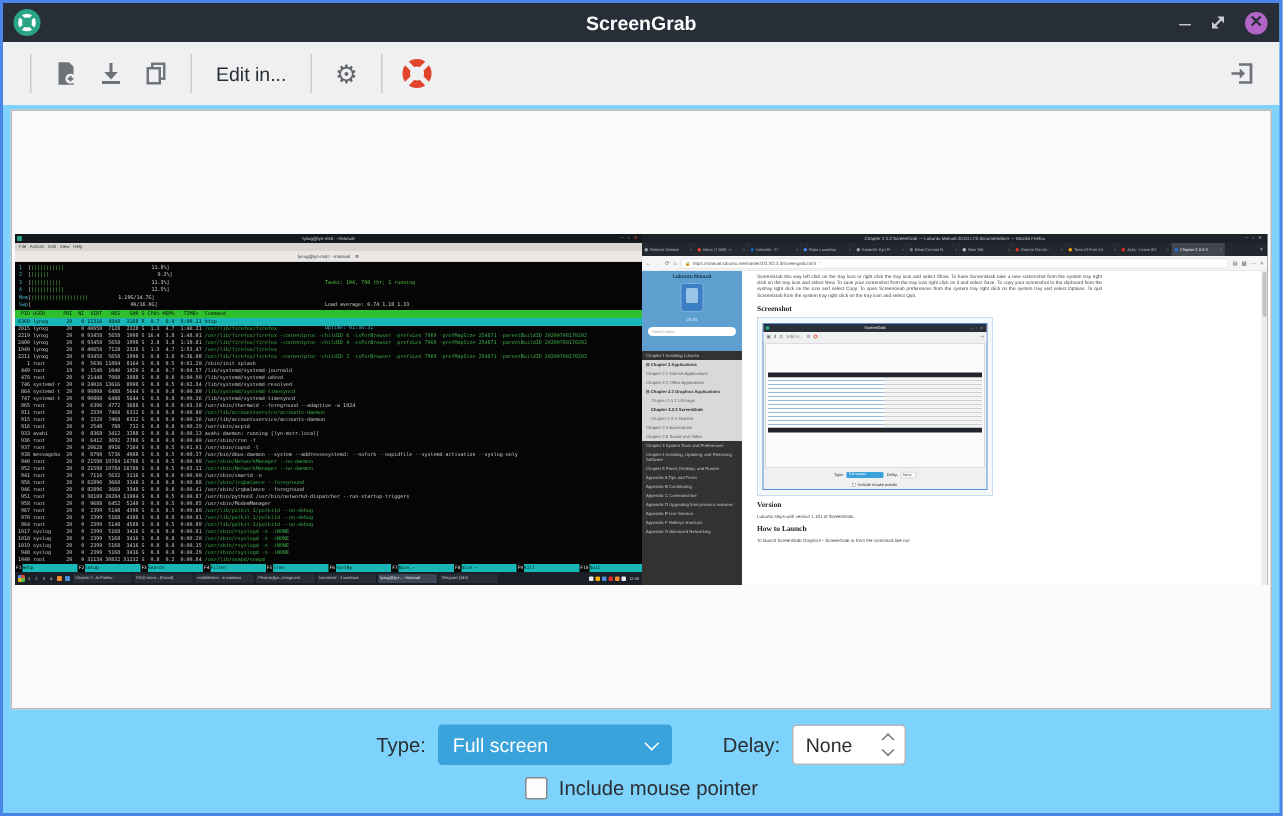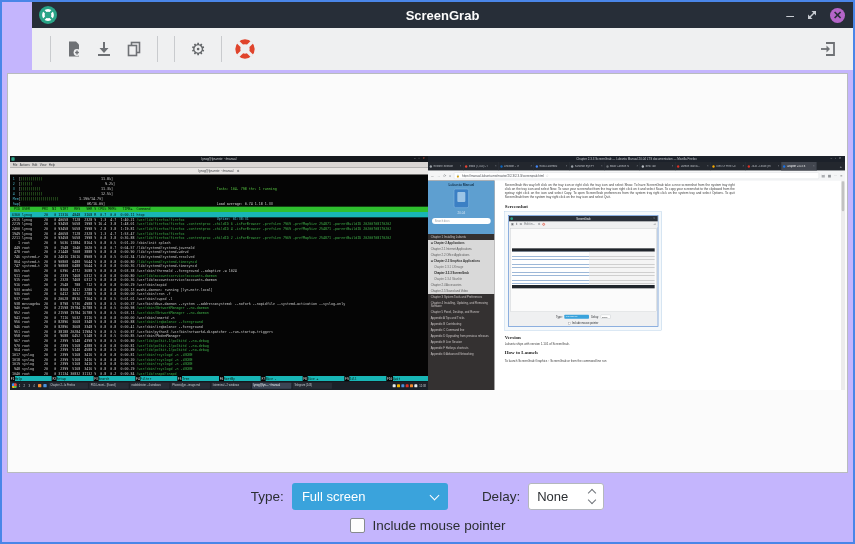--- a/index.html
+++ b/index.html
@@ -1,17 +1,17 @@
 <!DOCTYPE html>
 <html><head>
 <meta charset="utf-8">
 <style>
   * { margin:0; padding:0; box-sizing:border-box; }
   html,body { width:855px; height:544px; font-family:"Liberation Sans", sans-serif; }
-  .window { position:absolute; inset:0; width:855px; height:544px; border:2px solid #4a86e8; background:#c4b5fd; overflow:hidden;padding-left:30px; }
+  .window { position:absolute; inset:0; width:855px; height:544px; border:2px solid #4a86e8; background:#7dd3fc; overflow:hidden; }
 
   
   .titlebar { position:relative; height:26px; background:#272e38; display:flex; align-items:center; }
   .app-icon { position:absolute; left:7px; top:4px; width:18px; height:18px; border-radius:50%; background:#2aa487; display:flex; align-items:center; justify-content:center; }
   .win-title { position:absolute; left:0; right:0; text-align:center; color:#fcfcfc; font-size:13px; font-weight:bold; }
   .win-controls { position:absolute; right:8px; top:0; height:26px; display:flex; align-items:center; gap:12px; }
   .min-btn { color:#c8ccd2; font-size:14px; line-height:10px; cursor:default; }
   .restore-btn svg { display:block; }
   .close-btn { width:15px; height:15px; border-radius:50%; background:#b465c8; color:#272e38; font-size:11px; font-weight:bold; display:flex; align-items:center; justify-content:center; line-height:1; }
 
@@ -181,20 +181,21 @@
         <line x1="2" y1="14" x2="14" y2="14" stroke="#6e7175" stroke-width="2"></line>
       </svg>
     </div>
     <div class="tb-btn">
       <svg width="16" height="16" viewBox="0 0 16 16">
         <rect x="5.5" y="1.5" width="8" height="10" fill="none" stroke="#6e7175" stroke-width="1.6"></rect>
         <rect x="2.5" y="4.5" width="8" height="10" fill="#eff0f1" stroke="#6e7175" stroke-width="1.6"></rect>
       </svg>
     </div>
     <div class="tb-sep"></div>
+    <div class="tb-text-btn">Edit in...</div>
     <div class="tb-sep"></div>
     <div class="tb-btn">
       <span class="gear-glyph">⚙</span>
     </div>
     <div class="tb-sep"></div>
     <div class="tb-btn">
       <svg width="22" height="22" viewBox="0 0 22 22">
         <circle cx="11" cy="11" r="7.2" fill="none" stroke="#e0442c" stroke-width="5"></circle>
         <line x1="1" y1="11" x2="21" y2="11" stroke="#eff0f1" stroke-width="3.4" transform="rotate(45 11 11)"></line>
         <line x1="1" y1="11" x2="21" y2="11" stroke="#eff0f1" stroke-width="3.4" transform="rotate(-45 11 11)"></line>

